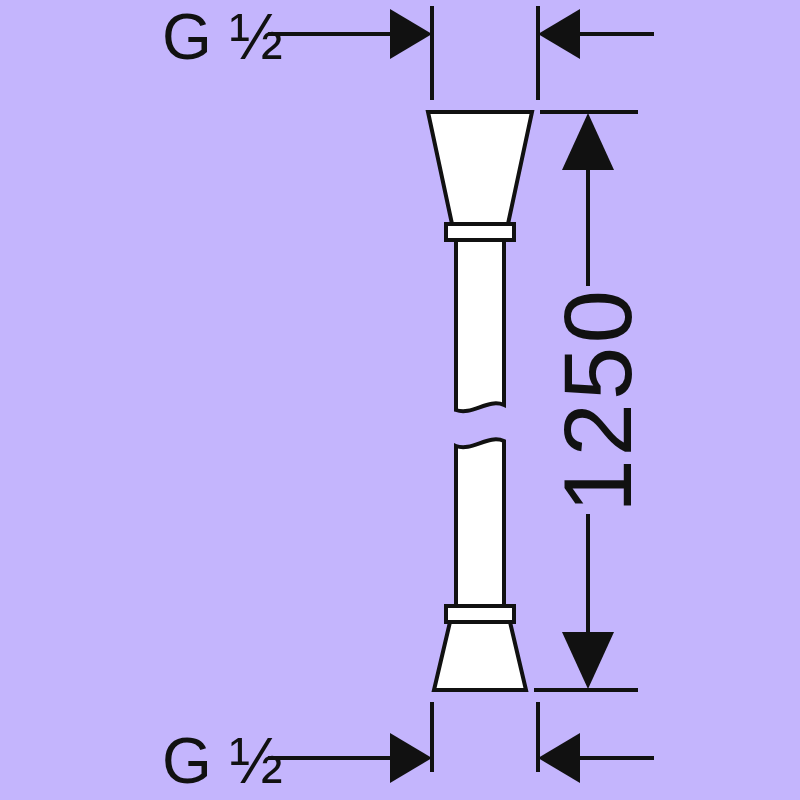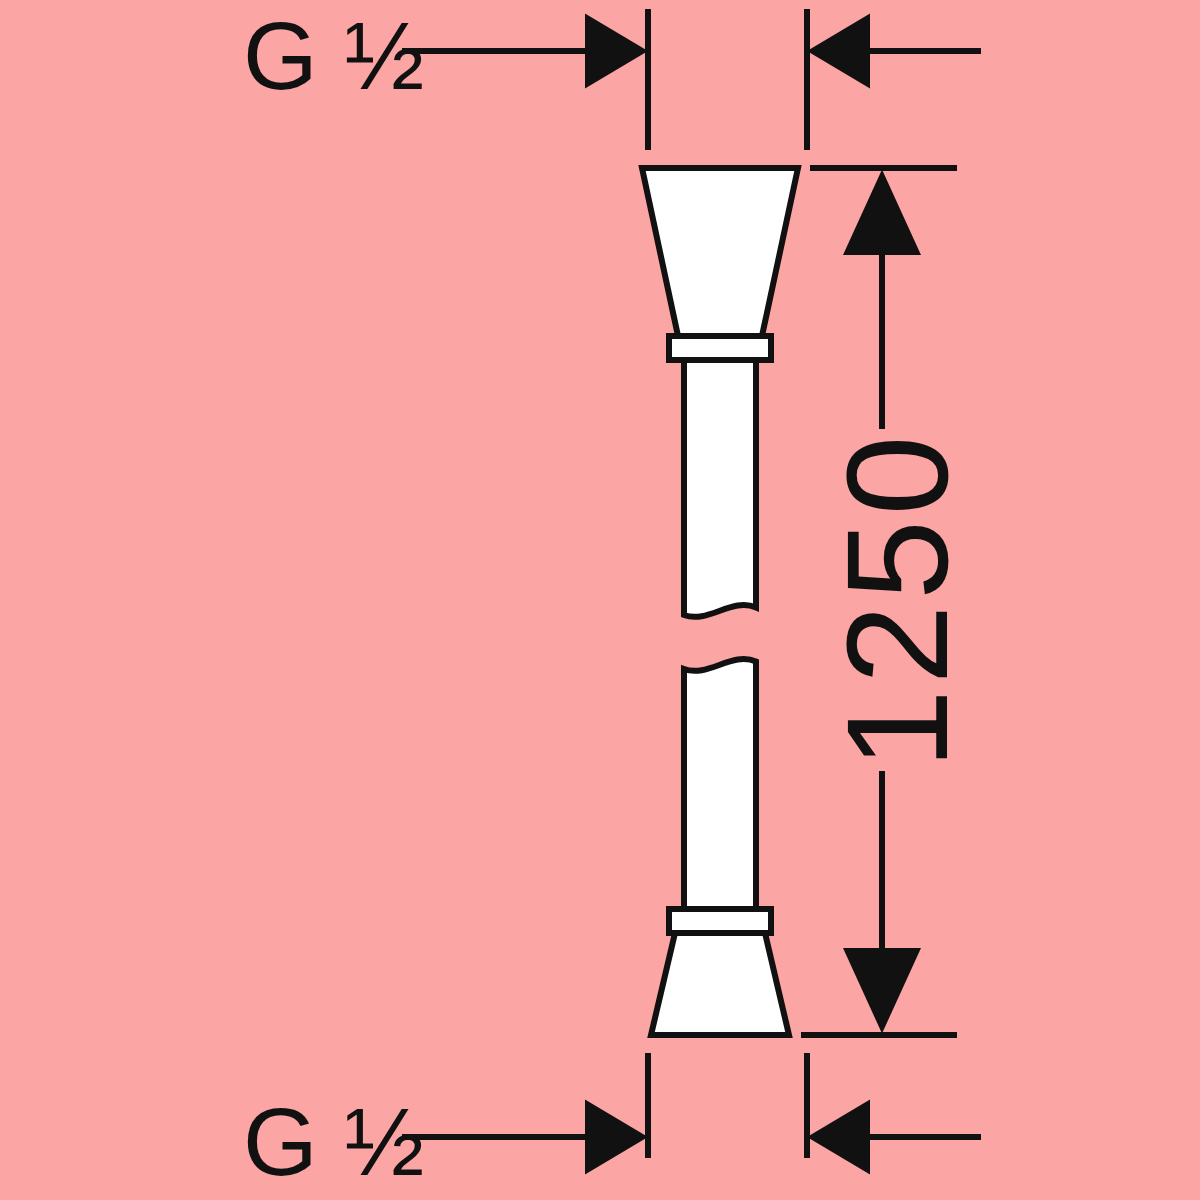--- a/index.html
+++ b/index.html
@@ -4,21 +4,21 @@
 <style>
   html, body {
     margin: 0;
     padding: 0;
     background: #ffffff;
   }
   .canvas {
     position: relative;
     width: 800px;
     height: 800px;
-    background: #fca5a5;
+    background: #c4b5fd;
     overflow: hidden;
   }
   svg {
     display: block;
     width: 800px;
     height: 800px;
   }
   .ln {
     stroke: #111111;
     stroke-width: 4;

